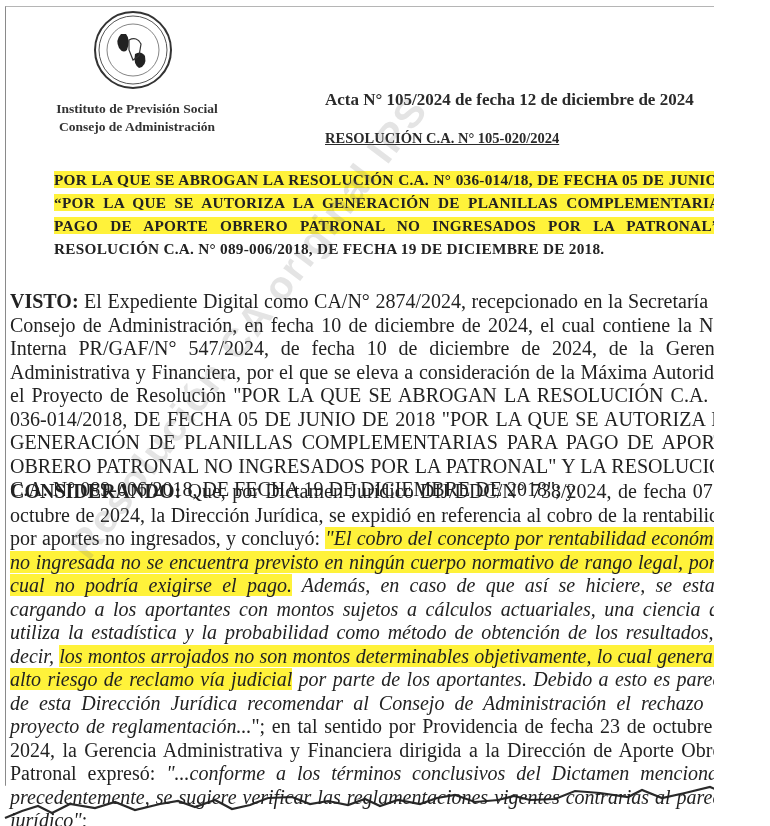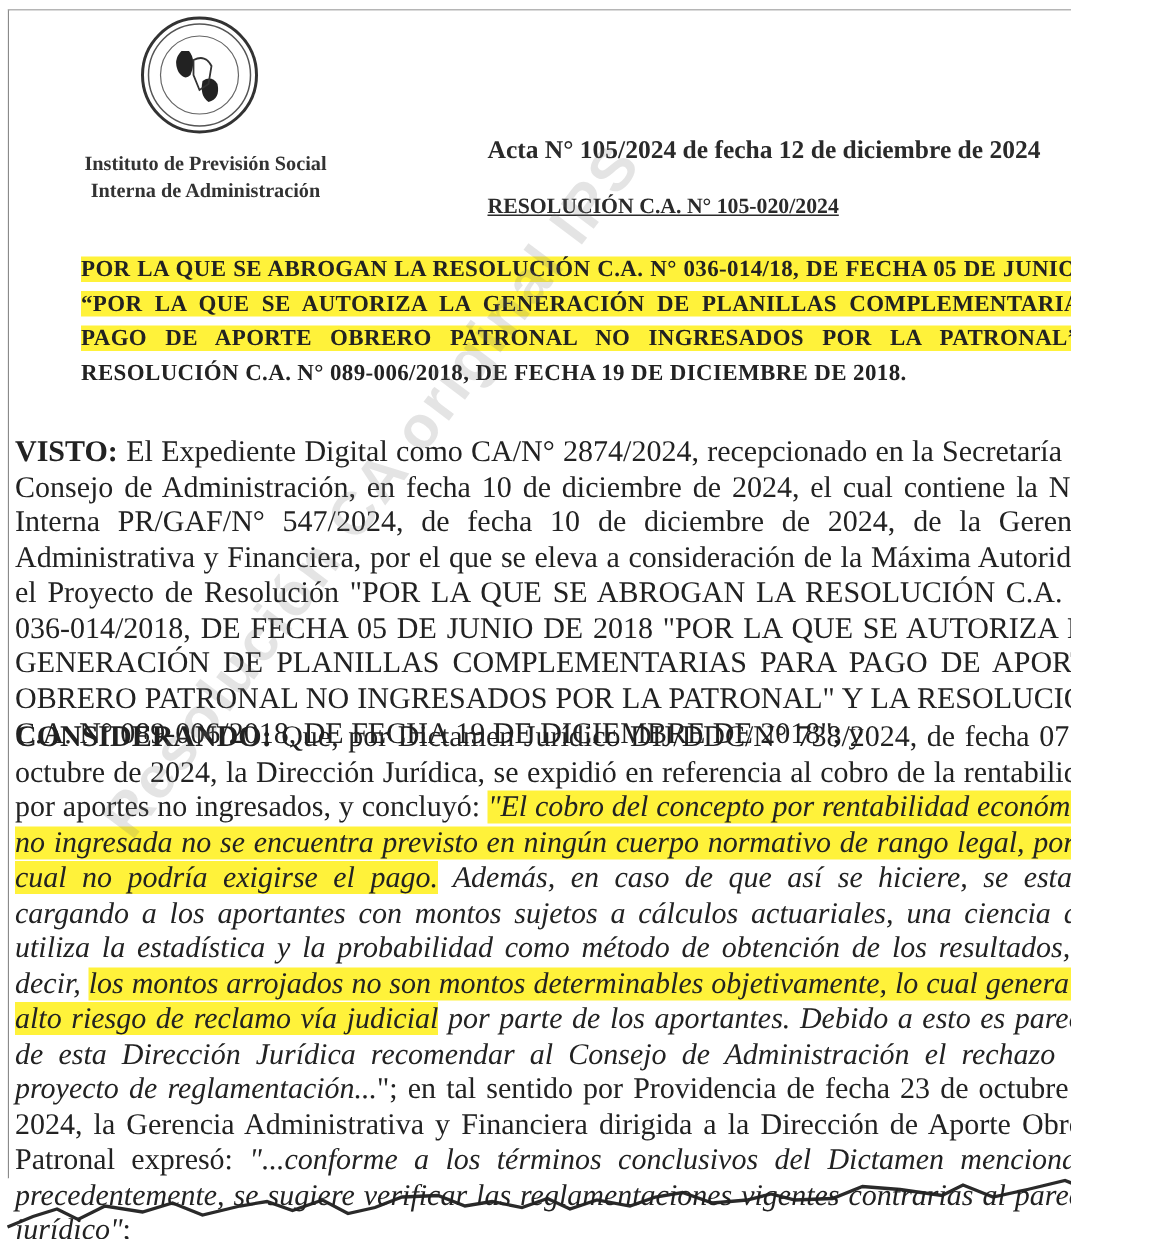--- a/index.html
+++ b/index.html
@@ -81,21 +81,21 @@
     <circle cx="40" cy="40" r="38" fill="none" stroke="#333" stroke-width="2"></circle>
     <circle cx="40" cy="40" r="34" fill="none" stroke="#555" stroke-width="1"></circle>
     <circle cx="40" cy="40" r="26" fill="none" stroke="#666" stroke-width="0.8"></circle>
     <path d="M28 24 Q22 30 26 38 Q30 44 34 40 Q38 30 33 24 Z" fill="#222"></path>
     <path d="M42 44 Q40 54 46 58 Q54 56 52 46 Q48 40 42 44 Z" fill="#222"></path>
     <path d="M36 30 Q44 26 48 34 L46 46 L40 50 L36 40 Z" fill="none" stroke="#333" stroke-width="1.2"></path>
   </svg>
 
   <div class="inst">
     <div>Instituto de Previsión Social</div>
-    <div>Interna de Administración</div>
+    <div>Consejo de Administración</div>
   </div>
 
   <div class="acta">Acta N° 105/2024 de fecha 12 de diciembre de 2024</div>
   <div class="resol">RESOLUCIÓN C.A. N° 105-020/2024</div>
 
   <div class="title-block"><span class="hl">POR LA QUE SE ABROGAN LA RESOLUCIÓN C.A. N° 036-014/18, DE FECHA 05 DE JUNIO DE 2018 “POR LA QUE SE AUTORIZA LA GENERACIÓN DE PLANILLAS COMPLEMENTARIAS PARA PAGO DE APORTE OBRERO PATRONAL NO INGRESADOS POR LA PATRONAL”,</span><span> Y LA RESOLUCIÓN C.A. N° 089-006/2018, DE FECHA 19 DE DICIEMBRE DE 2018.</span></div>
 
   <div class="para visto"><b>VISTO:</b><span> El Expediente Digital como CA/N° 2874/2024, recepcionado en la Secretaría del Consejo de Administración, en fecha 10 de diciembre de 2024, el cual contiene la Nota Interna PR/GAF/N° 547/2024, de fecha 10 de diciembre de 2024, de la Gerencia Administrativa y Financiera, por el que se eleva a consideración de la Máxima Autoridad, el Proyecto de Resolución "POR LA QUE SE ABROGAN LA RESOLUCIÓN C.A. N° 036-014/2018, DE FECHA 05 DE JUNIO DE 2018 "POR LA QUE SE AUTORIZA LA GENERACIÓN DE PLANILLAS COMPLEMENTARIAS PARA PAGO DE APORTE OBRERO PATRONAL NO INGRESADOS POR LA PATRONAL" Y LA RESOLUCIÓN C.A. N° 089-006/2018, DE FECHA 19 DE DICIEMBRE DE 2018"; y</span></div>
 
   <div class="para consid"><b>CONSIDERANDO:</b><span> Que, por Dictamen Jurídico DIJ/DDC/N° 738/2024, de fecha 07 de octubre de 2024, la Dirección Jurídica, se expidió en referencia al cobro de la rentabilidad por aportes no ingresados, y concluyó: </span><span class="hl it">"El cobro del concepto por rentabilidad económica no ingresada no se encuentra previsto en ningún cuerpo normativo de rango legal, por lo cual no podría exigirse el pago.</span><span class="it"> Además, en caso de que así se hiciere, se estaría cargando a los aportantes con montos sujetos a cálculos actuariales, una ciencia que utiliza la estadística y la probabilidad como método de obtención de los resultados, es decir, </span><span class="hl it">los montos arrojados no son montos determinables objetivamente, lo cual genera un alto riesgo de reclamo vía judicial</span><span class="it"> por parte de los aportantes. Debido a esto es parecer de esta Dirección Jurídica recomendar al Consejo de Administración el rechazo del proyecto de reglamentación...</span><span>"; en tal sentido por Providencia de fecha 23 de octubre de 2024, la Gerencia Administrativa y Financiera dirigida a la Dirección de Aporte Obrero Patronal expresó: </span><span class="it">"...conforme a los términos conclusivos del Dictamen mencionado precedentemente, se sugiere verificar las reglamentaciones vigentes contrarias al parecer jurídico"</span><span>;</span></div>

